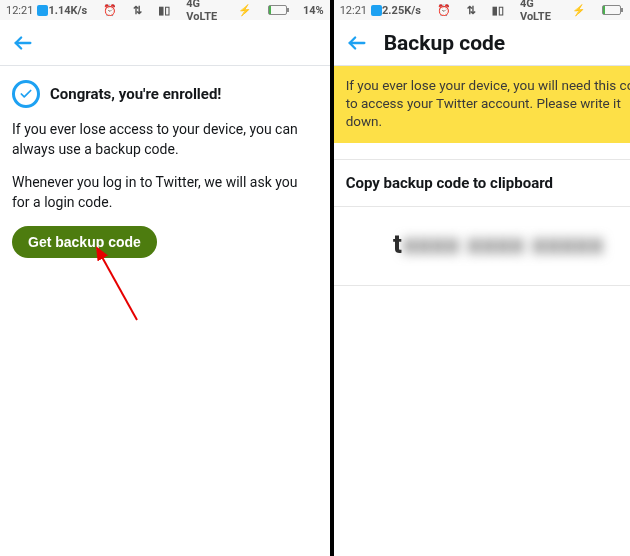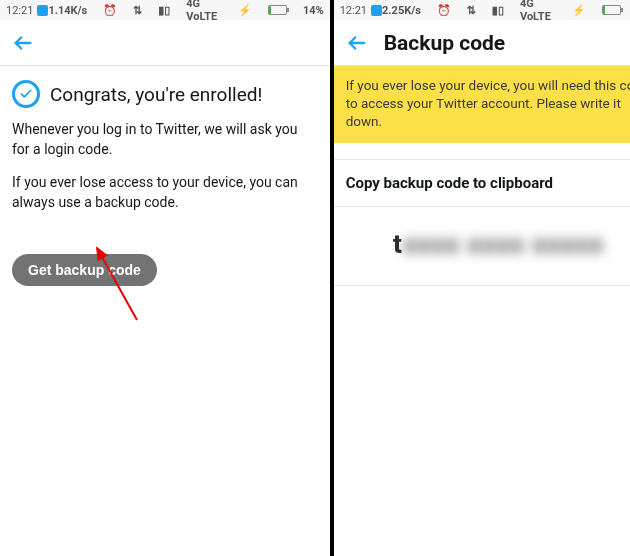--- a/index.html
+++ b/index.html
@@ -59,34 +59,33 @@
     font-size: 21px; font-weight: 700; color: #14171a;
   }
 
   .content { padding: 14px 12px; color: #14171a; }
   .enroll-head { display: flex; align-items: center; gap: 10px; margin-bottom: 12px; }
   .check-circle {
     width: 28px; height: 28px; border: 3px solid #1da1f2; border-radius: 50%;
     display:flex; align-items:center; justify-content:center; color:#1da1f2; flex-shrink:0;
   }
   .check-circle svg { width: 14px; height: 14px; }
-  .enroll-title { font-size: 19px; font-weight: 400; }
+  .enroll-title { font-size: 15px; font-weight: 700; }
   .body-text { font-size: 14px; color: #14171a; margin-bottom: 14px; line-height: 1.4; }
 
   .pill-btn {
     display: inline-block;
-    background: #737373;
+    background: #4d7c0f;
     color: #fff;
     font-weight: 700;
     font-size: 14px;
     padding: 8px 16px;
     border-radius: 20px;
     cursor: pointer;
     border: none;
-    margin-top: 28px;
   }
 
   .arrow-annot {
     position: absolute;
     left: 82px; top: 240px;
     pointer-events: none;
   }
 
   .info-text {
     font-size: 13.5px; color: #3a3a3a; padding: 10px 12px 12px 12px; line-height: 1.35;
@@ -154,22 +153,22 @@
 
   <div class="content">
     <div class="enroll-head">
       <div class="check-circle">
         <svg viewBox="0 0 24 24" fill="none" stroke="currentColor" stroke-width="3" stroke-linecap="round" stroke-linejoin="round">
             <polyline points="20 6 9 17 4 12"></polyline>
           </svg>
       </div>
       <div class="enroll-title">Congrats, you're enrolled!</div>
     </div>
+    <p class="body-text">If you ever lose access to your device, you can always use a backup code.</p>
     <p class="body-text">Whenever you log in to Twitter, we will ask you for a login code.</p>
-    <p class="body-text">If you ever lose access to your device, you can always use a backup code.</p>
     <button class="pill-btn">Get backup code</button>
   </div>
 
   <svg class="arrow-annot" width="70" height="90">
     <defs>
         <marker id="ah" markerWidth="8" markerHeight="8" refX="6" refY="3" orient="auto">
           <path d="M0,0 L7,3 L0,6 Z" fill="#e60000"></path>
         </marker>
       </defs>
     <line x1="55" y1="80" x2="15" y2="8" stroke="#e60000" stroke-width="2" marker-end="url(#ah)"></line>

